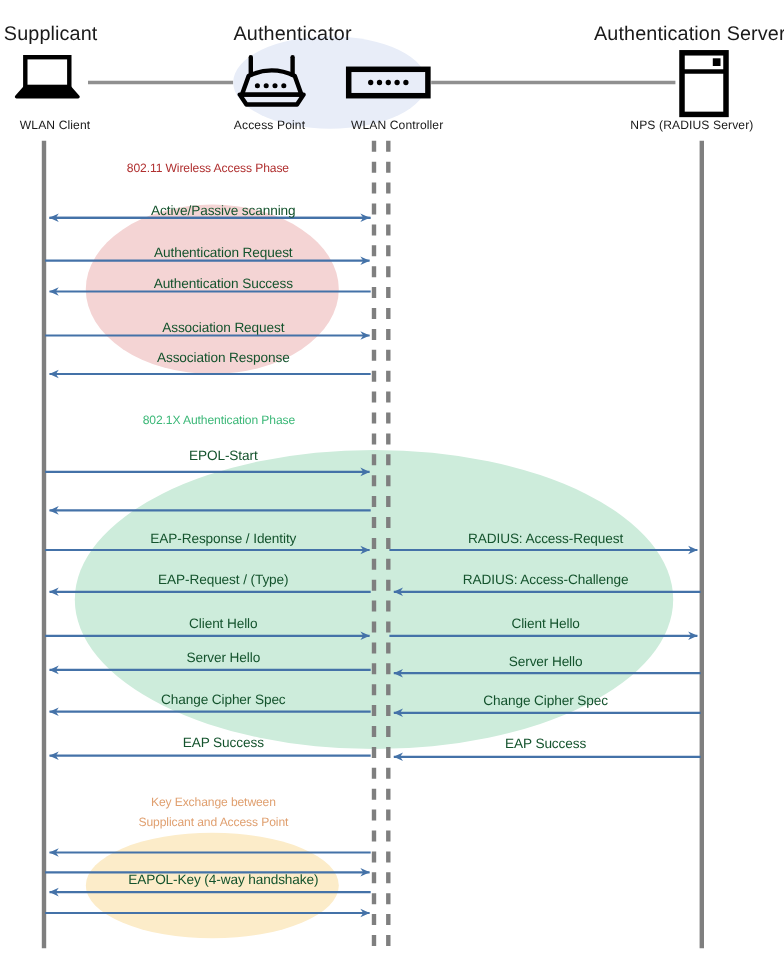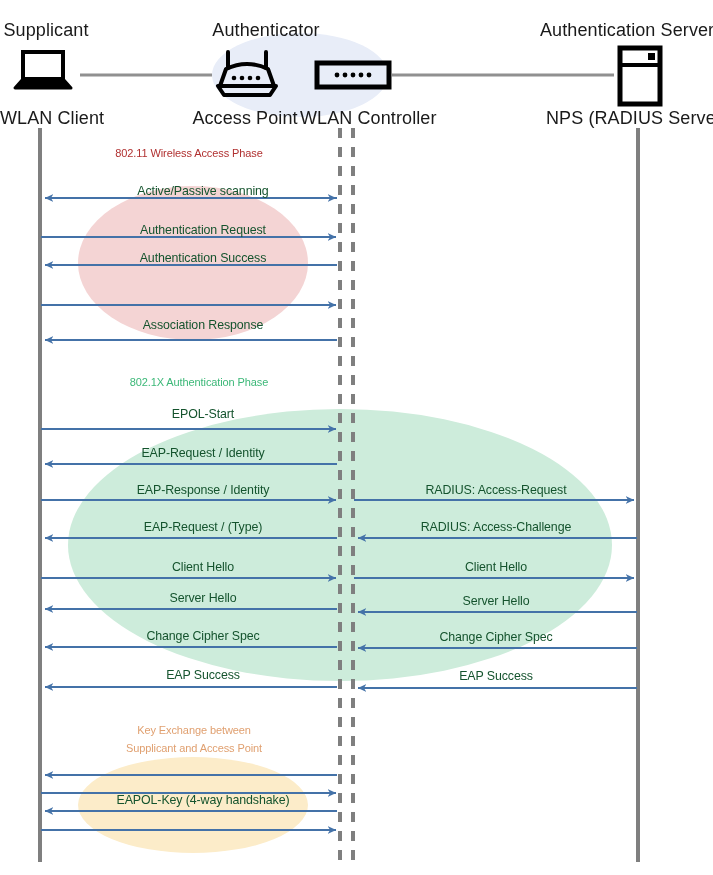--- a/index.html
+++ b/index.html
@@ -9,21 +9,21 @@
     color:#1a1a1a;
   }
   #stage{position:absolute;left:0;top:0;width:713px;height:875px;}
   svg#diagram{position:absolute;left:0;top:0;width:713px;height:875px;display:block;}
 
   .hdr-label{
     position:absolute;font-size:13.5px;color:#1a1a1a;white-space:nowrap;
     text-align:center;letter-spacing:0.1px;
   }
   .role-label{font-size:18px;}
-  .dev-label{font-size:18px;}
+  .dev-label{font-size:11px;}
 
   .msg{
     position:absolute;font-size:12.4px;color:#14532d;white-space:nowrap;
     text-align:center;letter-spacing:-0.1px;
   }
   .phase{
     position:absolute;font-size:11px;white-space:nowrap;text-align:center;
     letter-spacing:-0.1px;
   }
   .phase.red{color:#b03030;}
@@ -145,24 +145,24 @@
   <div class="phase red" style="left:69px;top:147px;width:240px;">802.11 Wireless Access Phase</div>
   <div class="phase green" style="left:89px;top:376px;width:220px;">802.1X Authentication Phase</div>
   <div class="phase orange" style="left:89px;top:721px;width:210px;">
     <div>Key Exchange between</div>
     <div>Supplicant and Access Point</div>
   </div>
 
   <div class="msg" style="left:63px;top:184px;width:280px;">Active/Passive scanning</div>
   <div class="msg" style="left:63px;top:223px;width:280px;">Authentication Request</div>
   <div class="msg" style="left:63px;top:251px;width:280px;">Authentication Success</div>
+  <div class="msg" style="left:63px;top:291px;width:280px;">Association Request</div>
   <div class="msg" style="left:63px;top:318px;width:280px;">Association Response</div>
 
   <div class="msg" style="left:63px;top:407px;width:280px;">EPOL-Start</div>
-  <div class="msg" style="left:63px;top:446px;width:280px;">EAP-Request / Identity</div>
   <div class="msg" style="left:63px;top:483px;width:280px;">EAP-Response / Identity</div>
   <div class="msg" style="left:63px;top:520px;width:280px;">EAP-Request / (Type)</div>
   <div class="msg" style="left:63px;top:560px;width:280px;">Client Hello</div>
   <div class="msg" style="left:63px;top:591px;width:280px;">Server Hello</div>
   <div class="msg" style="left:63px;top:629px;width:280px;">Change Cipher Spec</div>
   <div class="msg" style="left:63px;top:668px;width:280px;">EAP Success</div>
 
   <div class="msg" style="left:356px;top:483px;width:280px;">RADIUS: Access-Request</div>
   <div class="msg" style="left:356px;top:520px;width:280px;">RADIUS: Access-Challenge</div>
   <div class="msg" style="left:356px;top:560px;width:280px;">Client Hello</div>

